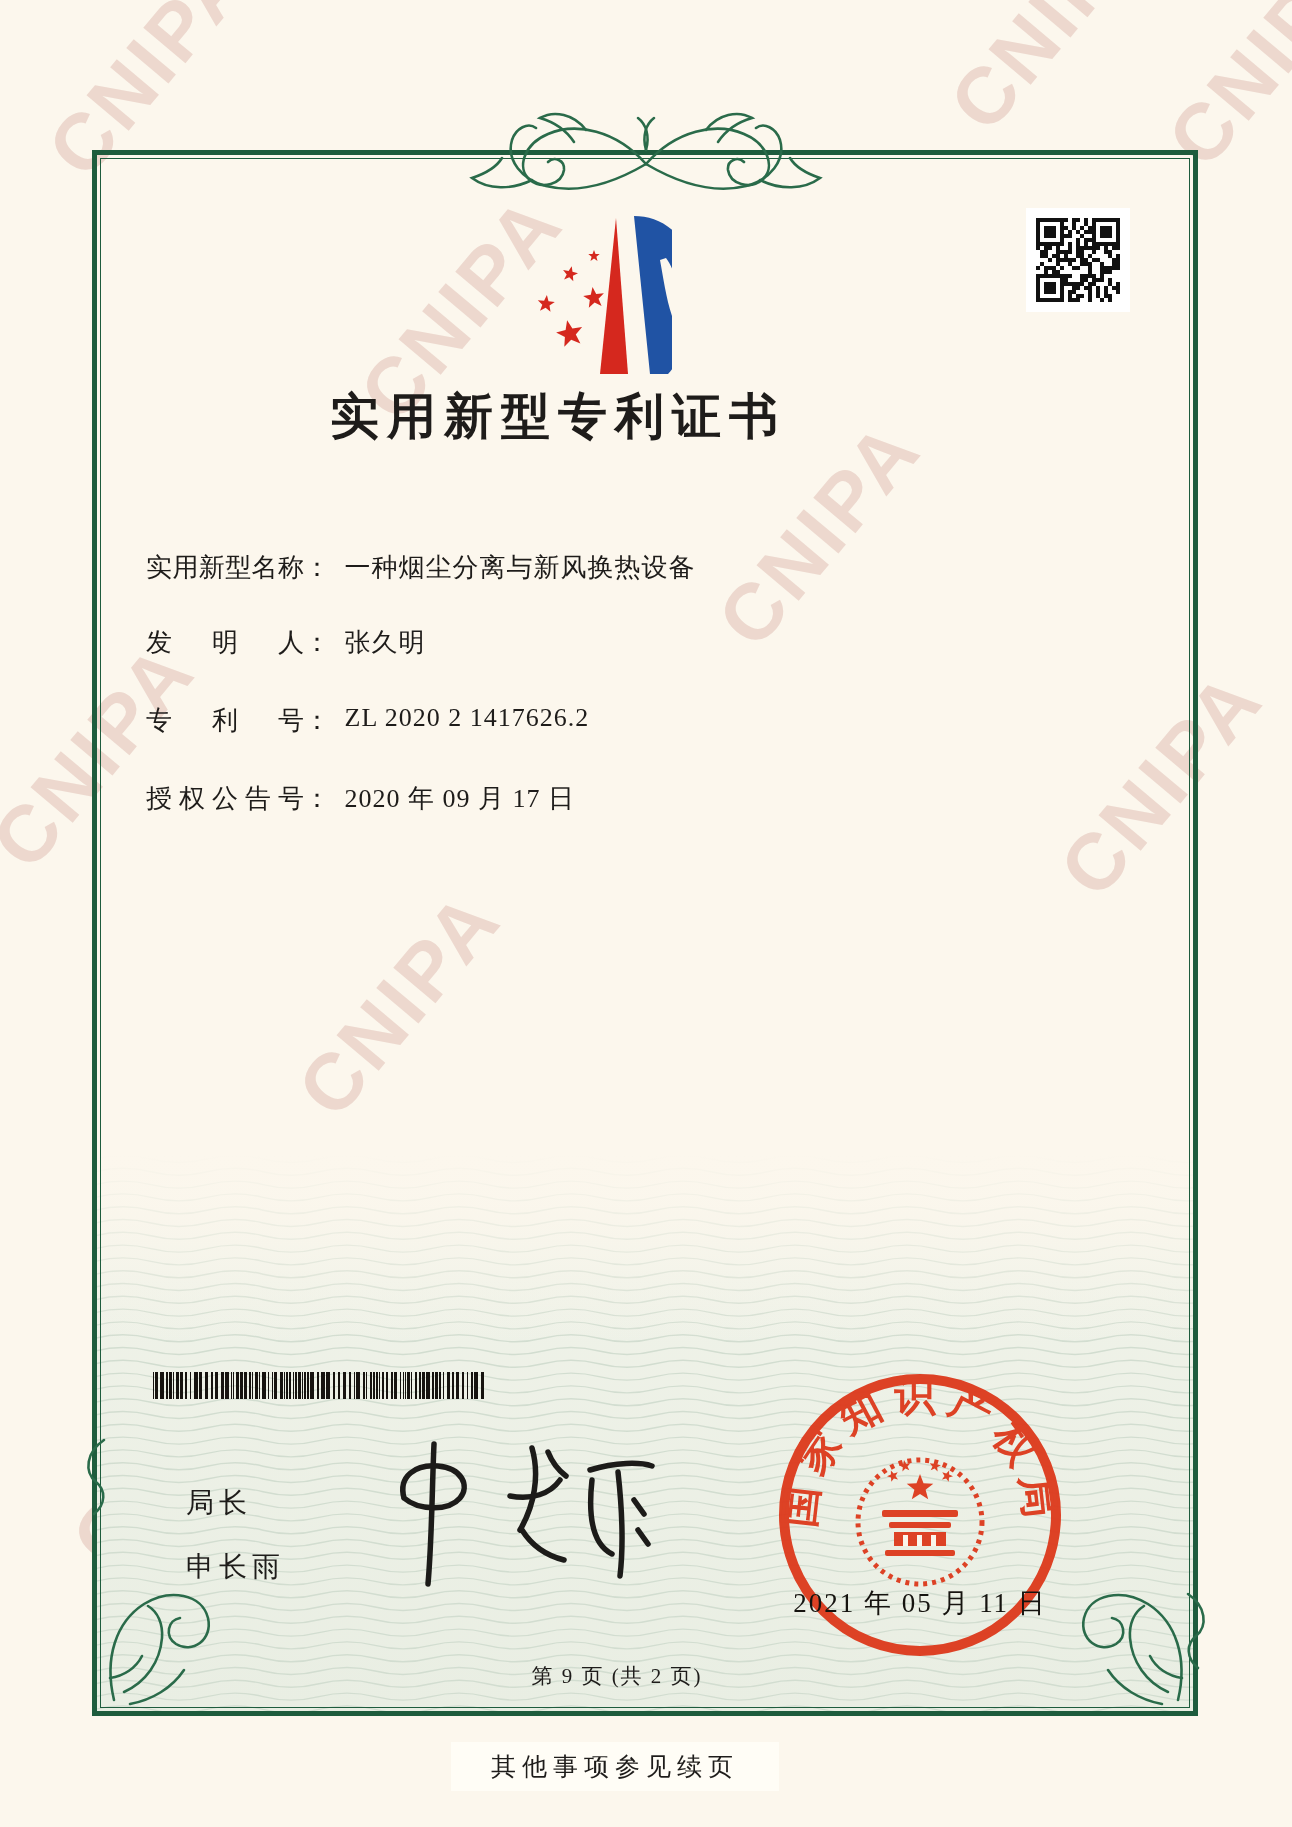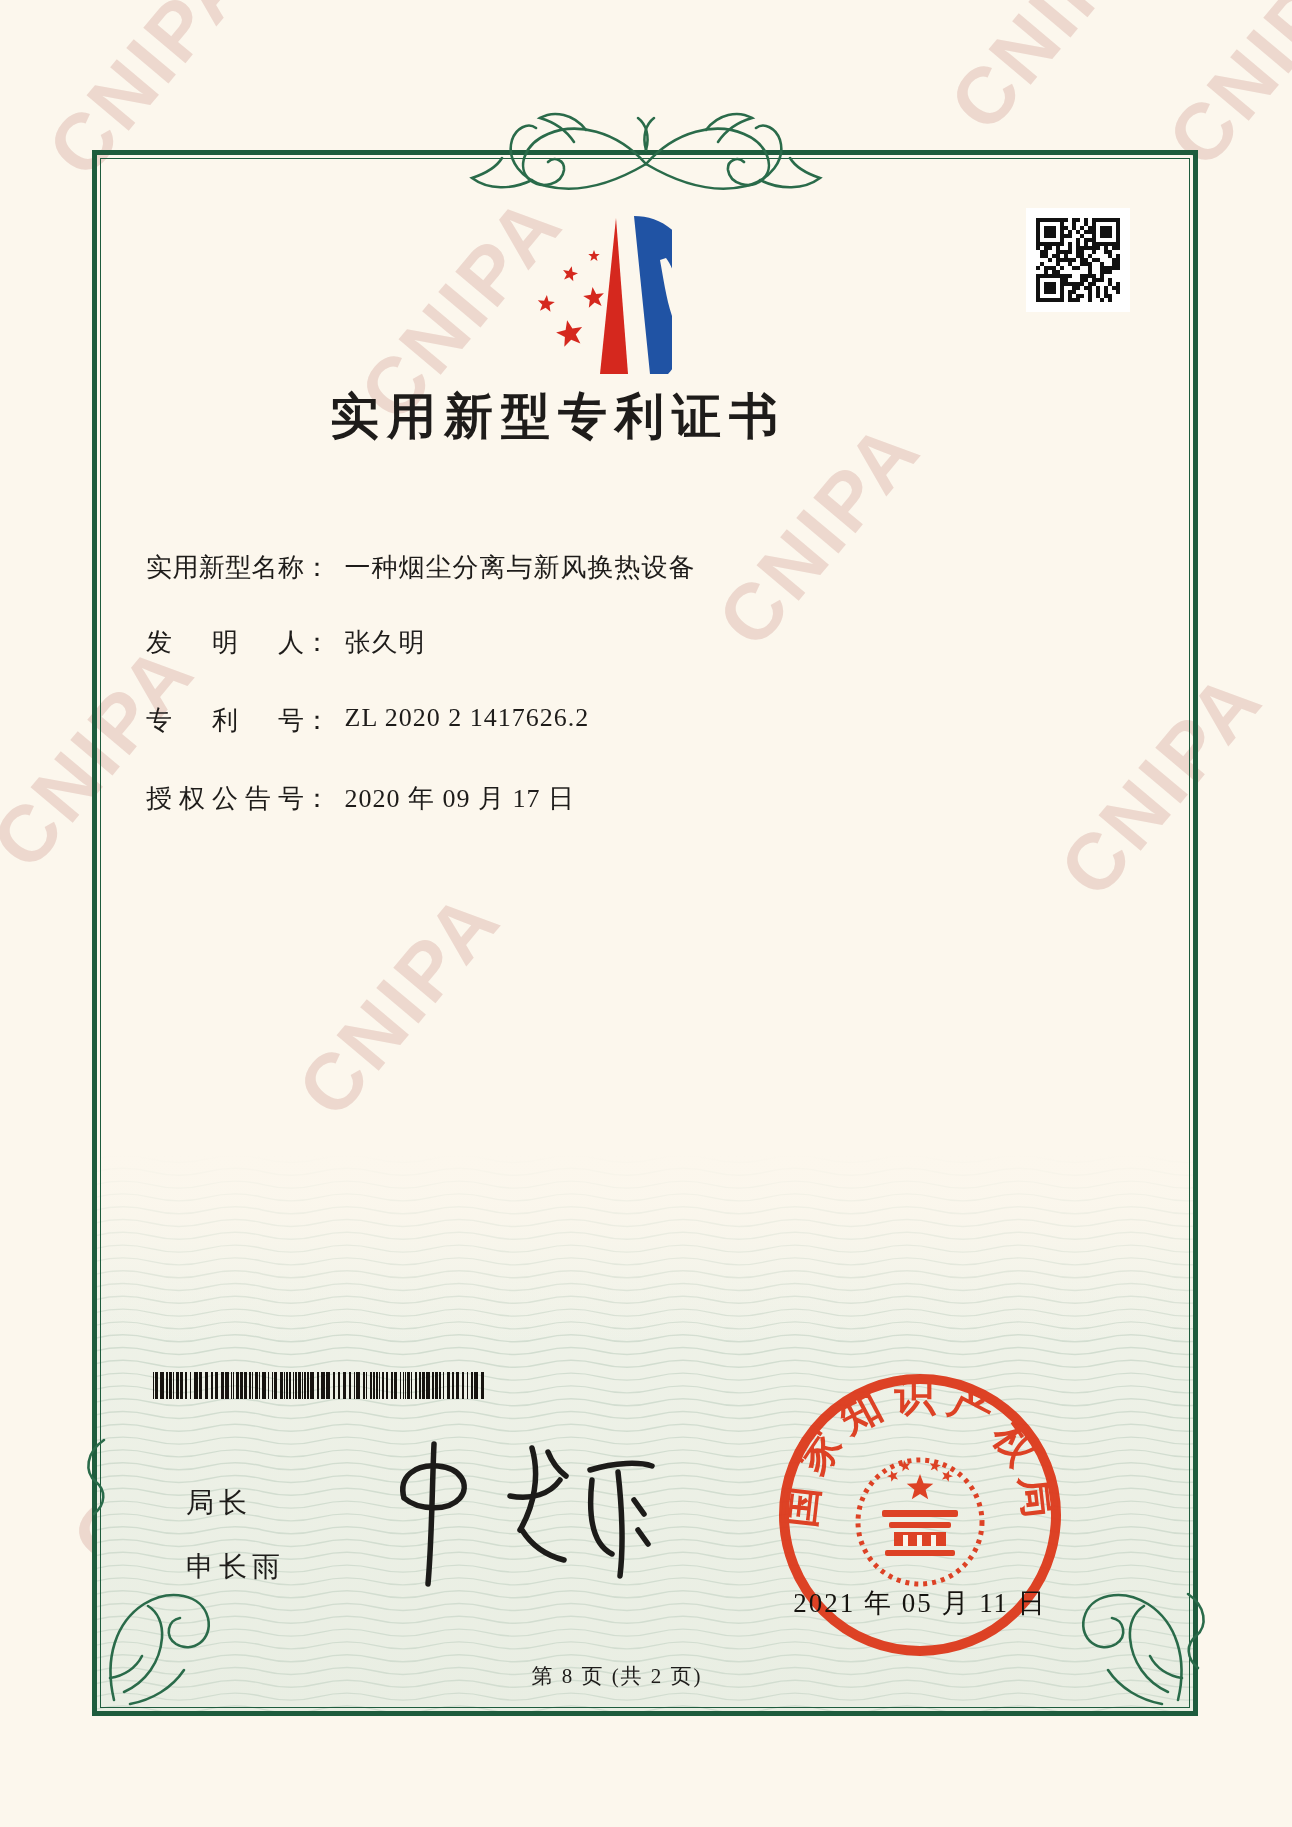--- a/index.html
+++ b/index.html
@@ -505,15 +505,18 @@
       <rect x="114" y="152" width="62" height="6" rx="2" fill="#dd3b1e"></rect>
       <rect x="119" y="162" width="52" height="14" fill="#dd3b1e"></rect>
       <rect x="128" y="165" width="5" height="11" fill="#fcf7ed"></rect>
       <rect x="142" y="165" width="5" height="11" fill="#fcf7ed"></rect>
       <rect x="156" y="165" width="5" height="11" fill="#fcf7ed"></rect>
       <rect x="110" y="180" width="70" height="6" rx="2" fill="#dd3b1e"></rect>
     </g>
   </svg>
   <div class="seal-date">2021 年 05 月 11 日</div>
 
-  <div class="page-info">第 8 页 (共 2 页)</div>
+  <div class="page-info">第 9 页 (共 2 页)</div>
+  <div class="note-box">
+    <span>其他事项参见续页</span>
+  </div>
 
 </div>
 
 </body></html>

